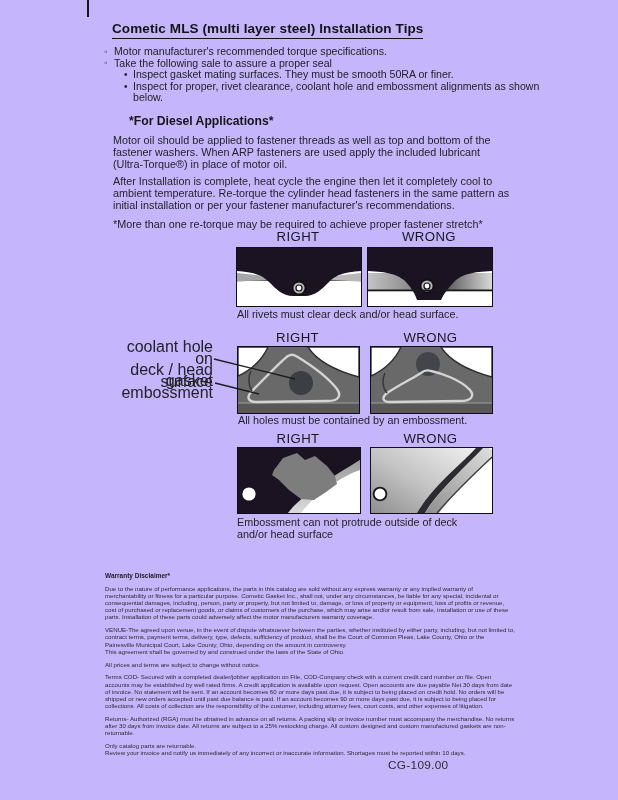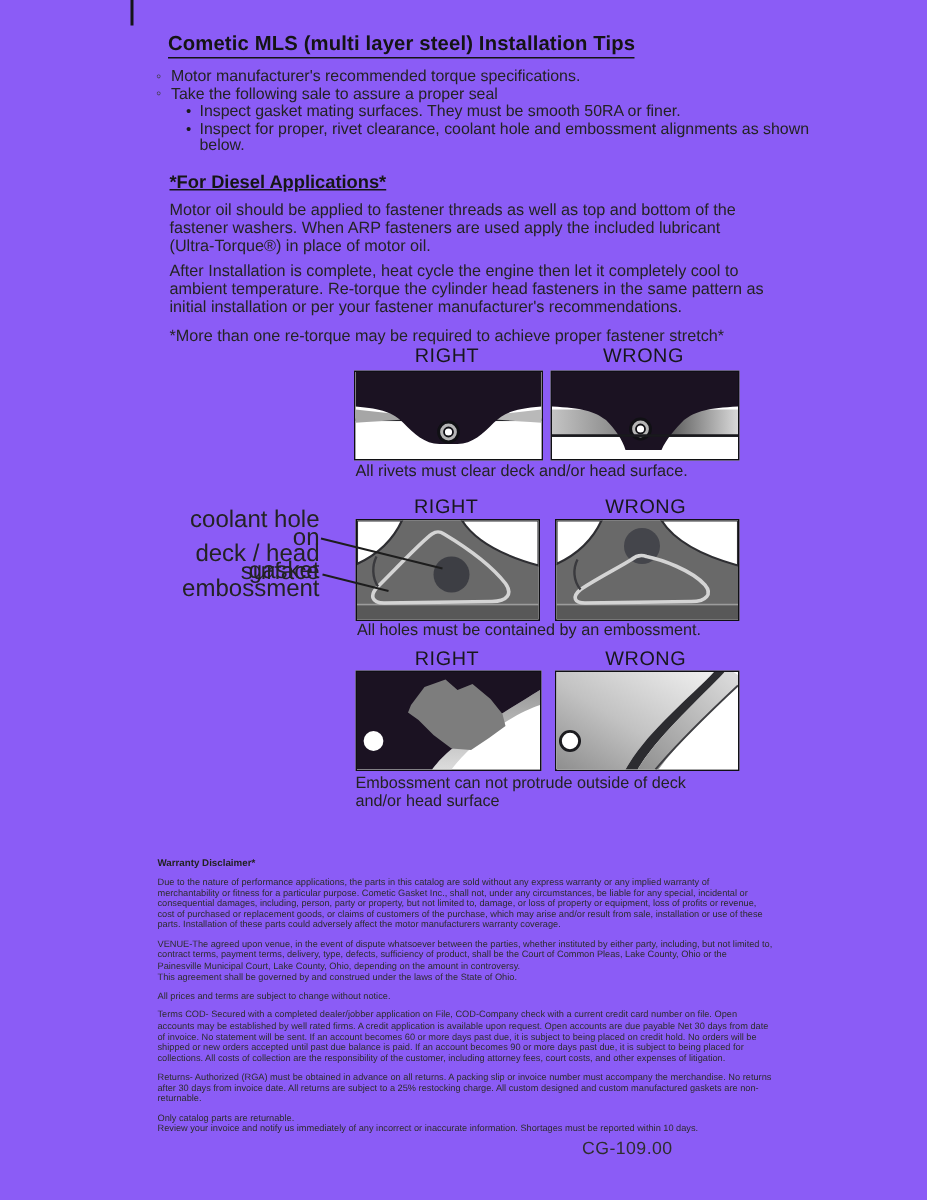--- a/index.html
+++ b/index.html
@@ -1,32 +1,32 @@
 <!DOCTYPE html>
 <html><head>
 <meta charset="utf-8">
 <style>
   html,body{margin:0;padding:0;background:#ffffff;}
-  #page{position:relative;width:618px;height:800px;background:#8b5cf6;overflow:hidden;
+  #page{position:relative;width:618px;height:800px;background:#c4b5fd;overflow:hidden;
         font-family:"Liberation Sans",sans-serif;color:#1f1f1f;}
   .abs{position:absolute;}
   
   .cropmark{left:86.5px;top:0;width:2.4px;height:17px;background:#15151a;}
   
   .title{left:112px;top:21px;font-size:13.5px;font-weight:bold;color:#141414;
          border-bottom:1.8px solid #141414;padding-bottom:2px;letter-spacing:.1px;}
   
   .tips{left:104px;top:46px;width:440px;font-size:10.6px;line-height:11.5px;color:#232323;}
   .tip{position:relative;padding-left:10px;}
   .tip::before{content:"◦";position:absolute;left:0;top:-0.5px;font-size:10px;color:#3a3a3a;}
   .subtip{position:relative;margin-left:20px;padding-left:9px;}
   .subtip::before{content:"•";position:absolute;left:0;top:0;font-size:10px;color:#1a1a1a;}
   
   .diesel{left:113px;top:114px;width:398px;}
-  .diesel h3{margin:0 0 7px 0;font-size:12.2px;color:#161616;text-decoration:underline;}
+  .diesel h3{margin:0 0 7px 16px;font-size:12.2px;color:#161616;}
   .diesel p{margin:0 0 5.5px 0;font-size:10.8px;line-height:11.9px;color:#242424;}
   .diesel .note{margin-top:7px;margin-bottom:0;}
   
   .dlabel{font-size:13.2px;letter-spacing:.4px;color:#17171c;text-align:center;}
   .caption{font-size:10.8px;line-height:11.8px;color:#232323;white-space:pre-line;}
   .anno{font-size:16px;line-height:11.6px;color:#232323;text-align:right;white-space:pre-line;}
   
   .dbox{display:block;border:1.7px solid #101014;background:#fff;}
   svg{display:block;}
   .overlay{pointer-events:none;}

